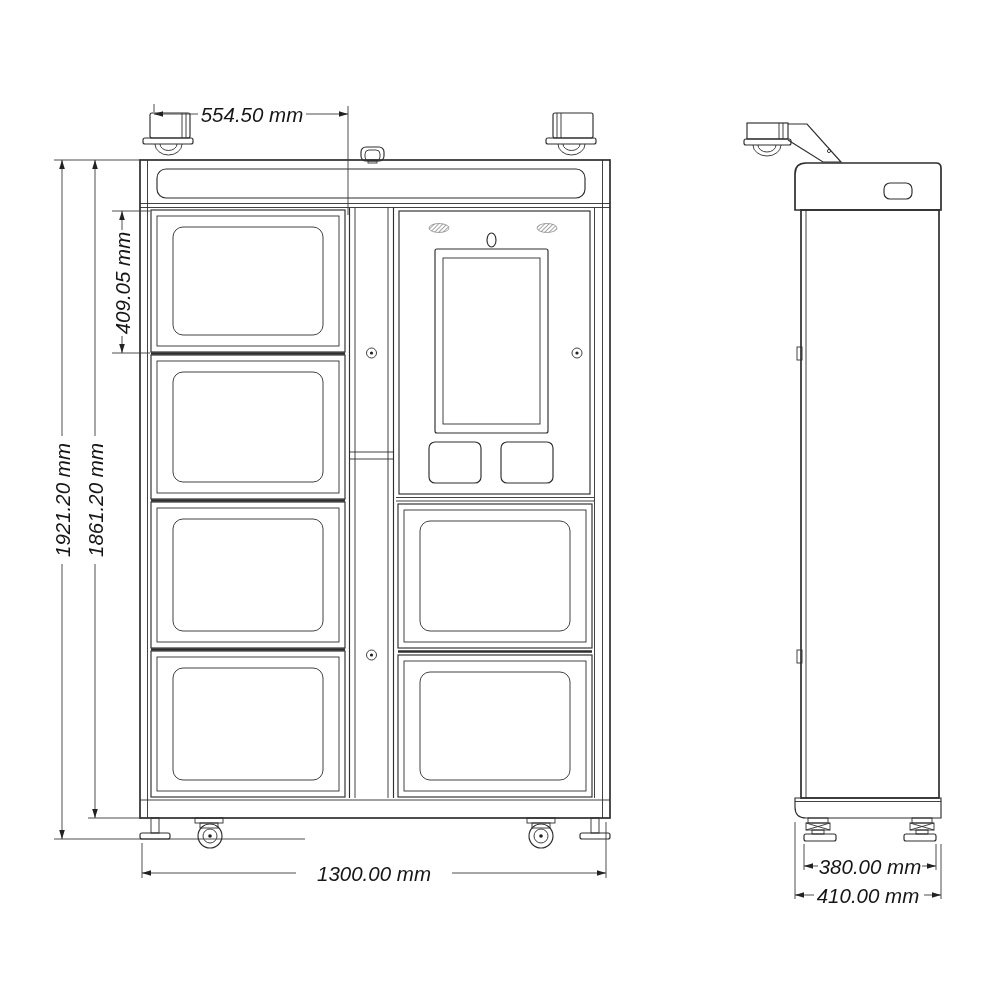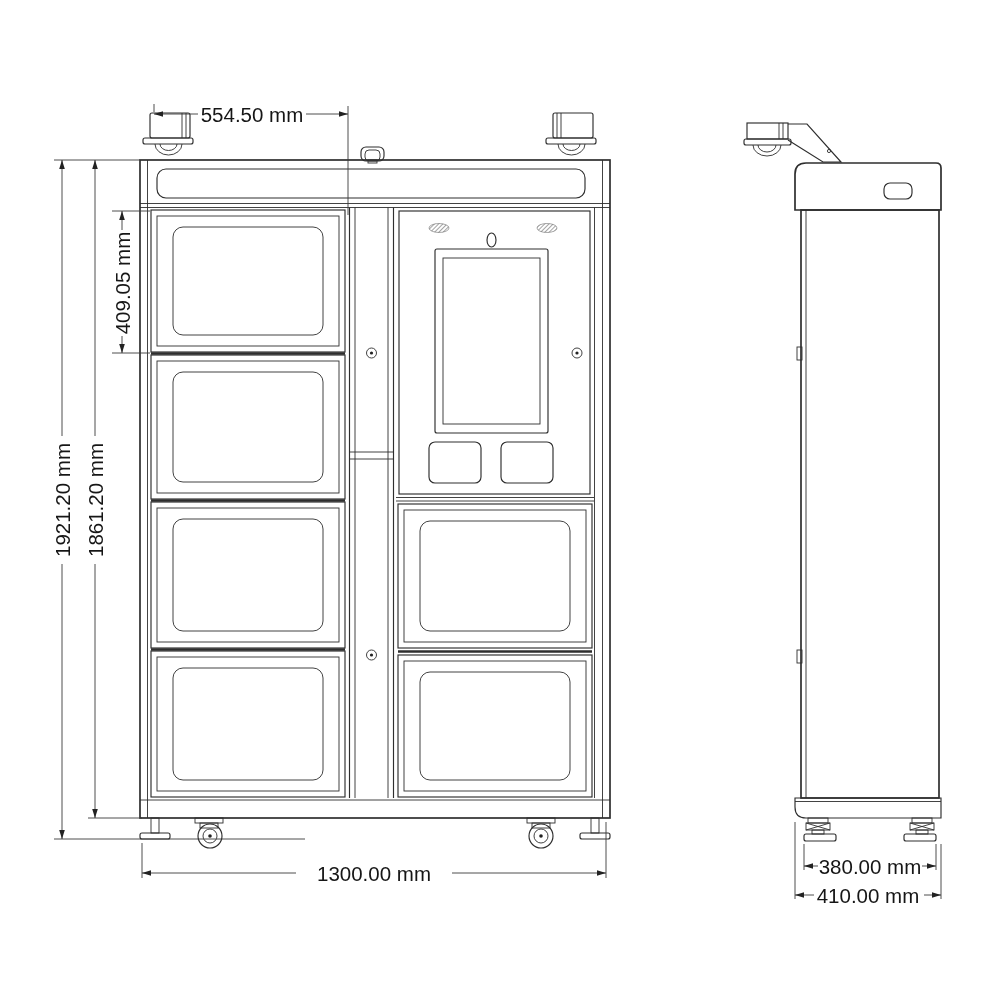--- a/index.html
+++ b/index.html
@@ -1,17 +1,17 @@
 <!DOCTYPE html>
 <html><head>
 <meta charset="utf-8">
 <style>
   html,body{margin:0;padding:0;background:#ffffff;}
   .stage{position:relative;width:1000px;height:1000px;background:#ffffff;overflow:hidden;
-         font-family:"Liberation Sans", sans-serif;}
+         font-family:"Liberation Sans", sans-serif;font-style:italic;}
   svg{position:absolute;left:0;top:0;}
   .dim-text{font-family:"Liberation Sans", sans-serif;font-size:20.5px;fill:#161616;}
   .geom{stroke:#2e2e2e;fill:none;}
   .thin{stroke-width:0.9;}
   .mid{stroke-width:1.15;}
   .thick{stroke-width:1.7;}
   .joint{stroke-width:2.3;}
   .dimline{stroke:#3a3a3a;stroke-width:0.9;fill:none;}
   .arrow{fill:#222;stroke:none;}
 </style>

